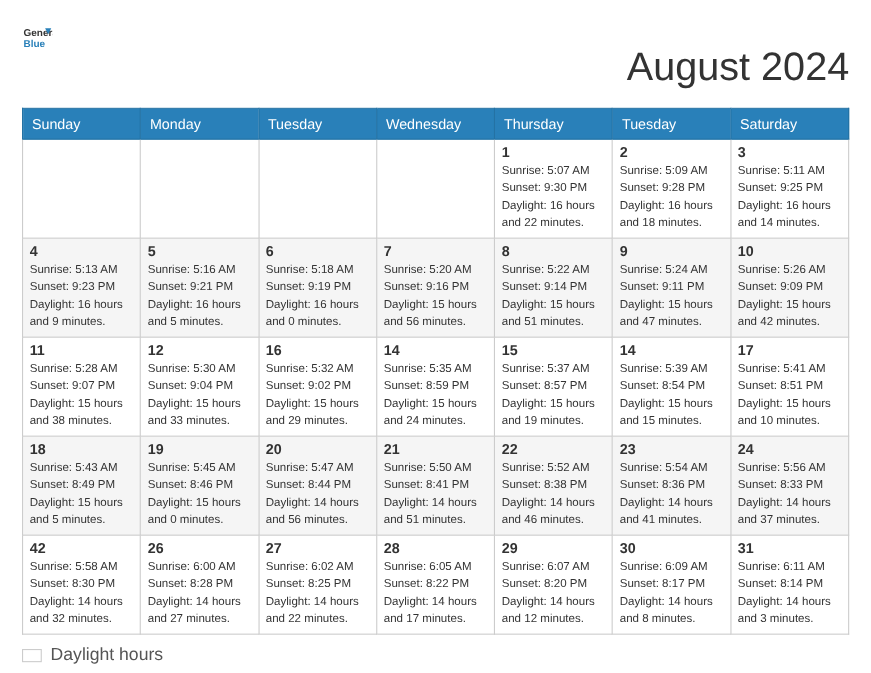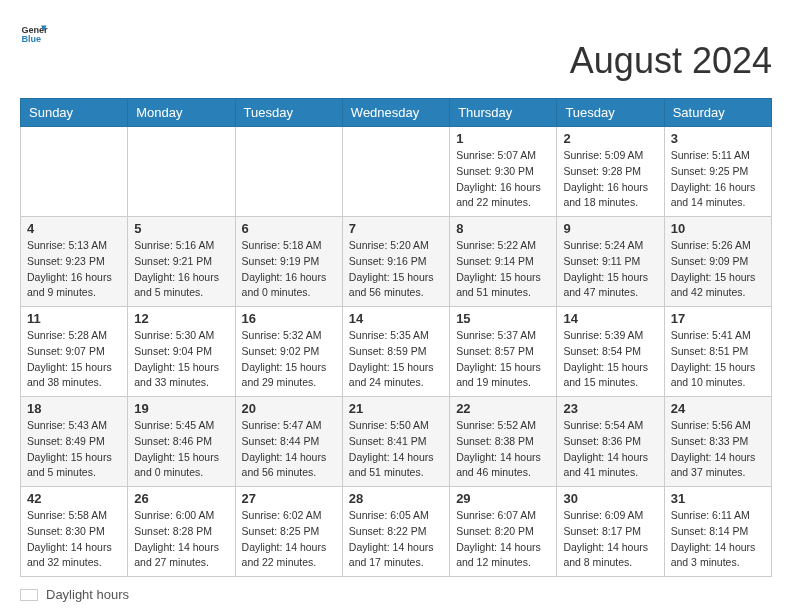--- a/index.html
+++ b/index.html
@@ -76,21 +76,21 @@
       font-size: 10.5px;
     }
     .empty-cell {
       background: #fff !important;
     }
     .footer {
       margin-top: 10px;
       display: flex;
       align-items: center;
       gap: 8px;
-      font-size: 13px;
+      font-size: 16px;
       color: #555;
     }
     .footer-box {
       width: 18px;
       height: 12px;
       background: #fff;
       border: 1px solid #ccc;
       display: inline-block;
     }
   </style>

